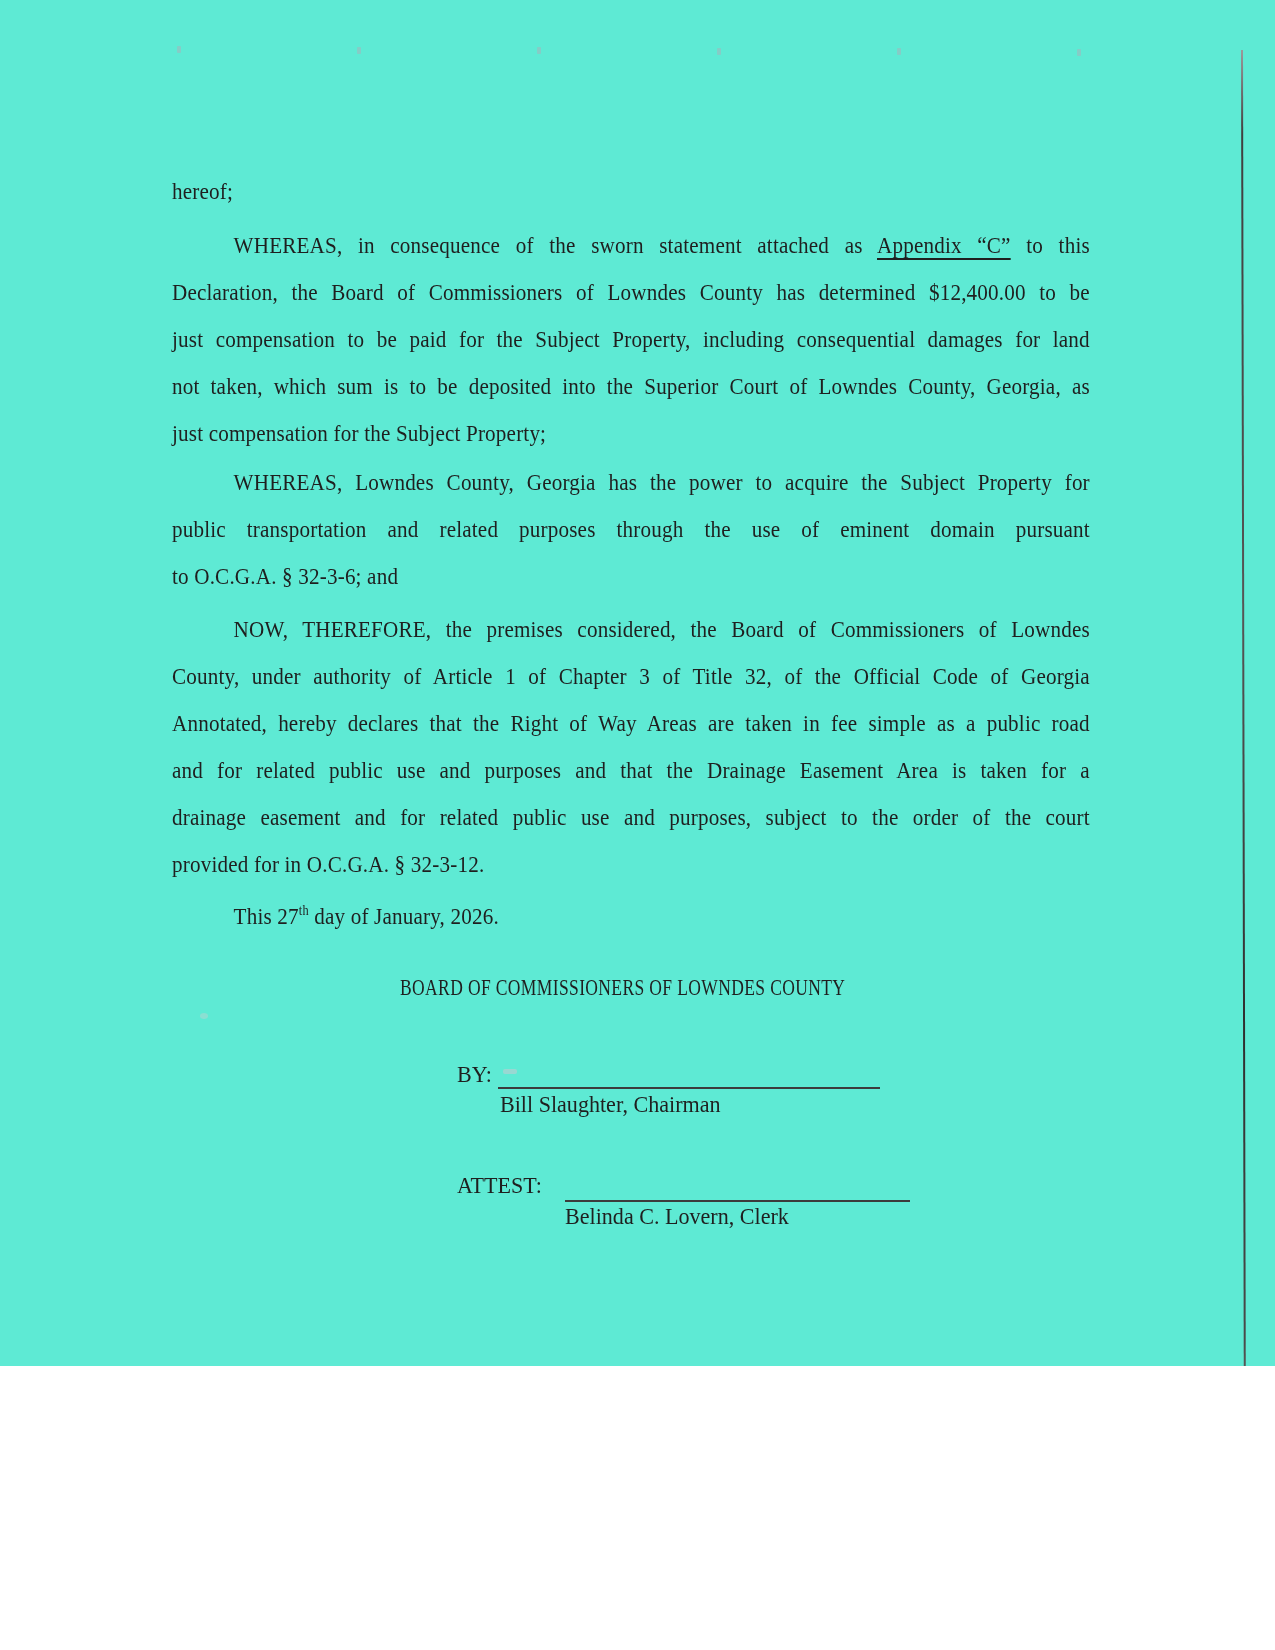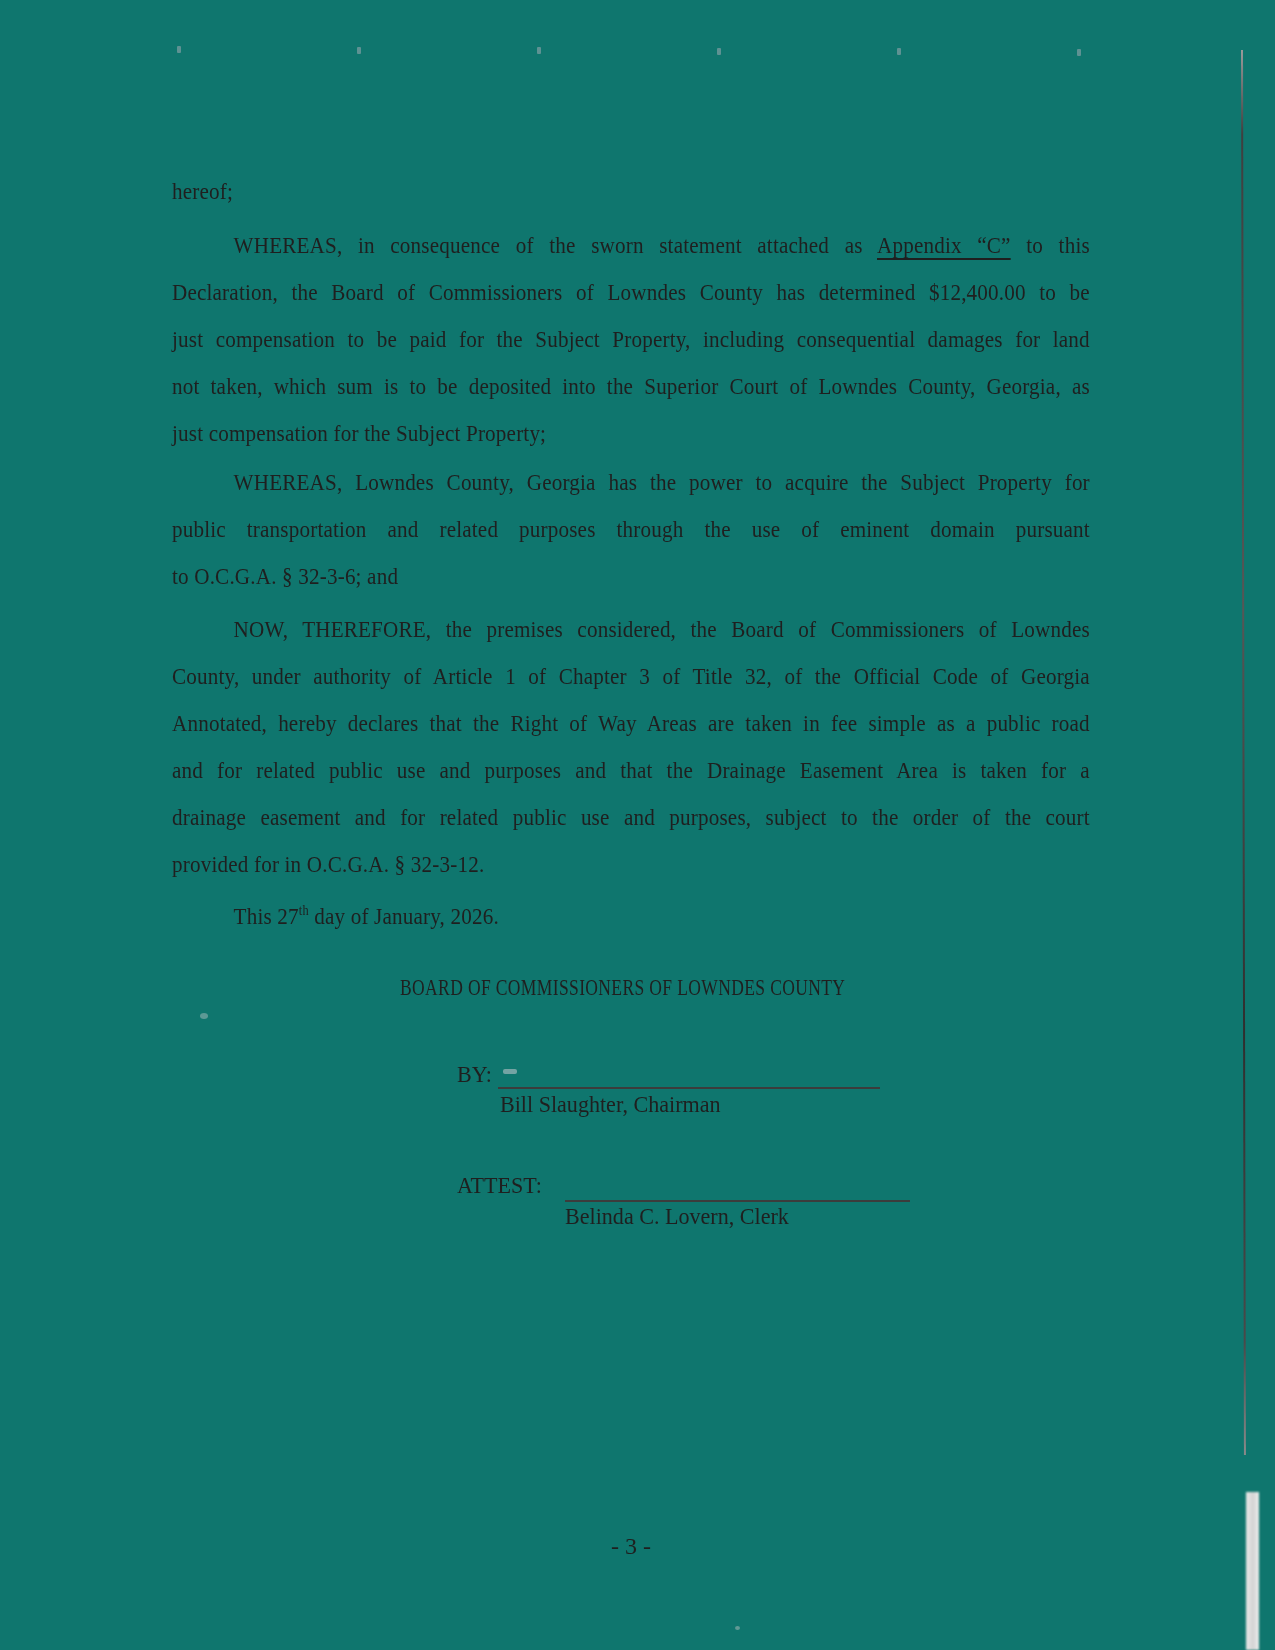--- a/index.html
+++ b/index.html
@@ -1,19 +1,19 @@
 <!DOCTYPE html>
 <html><head>
 <meta charset="utf-8">
 <style>
   html,body{margin:0;padding:0;background:#ffffff;}
   .page{
     position:relative;
-    width:1275px;height:1650px;
-    background:#0f766e;
+    width:1275px;height:1366px;
+    background:#5eead4;
     overflow:hidden;
     font-family:"Liberation Serif","DejaVu Serif",serif;
     color:#1f1f1f;
   }
 
   
   .body-block{
     position:absolute;left:172px;top:168px;width:1043px;
     transform:scaleX(0.88);transform-origin:top left;
     font-size:24px;line-height:47px;

